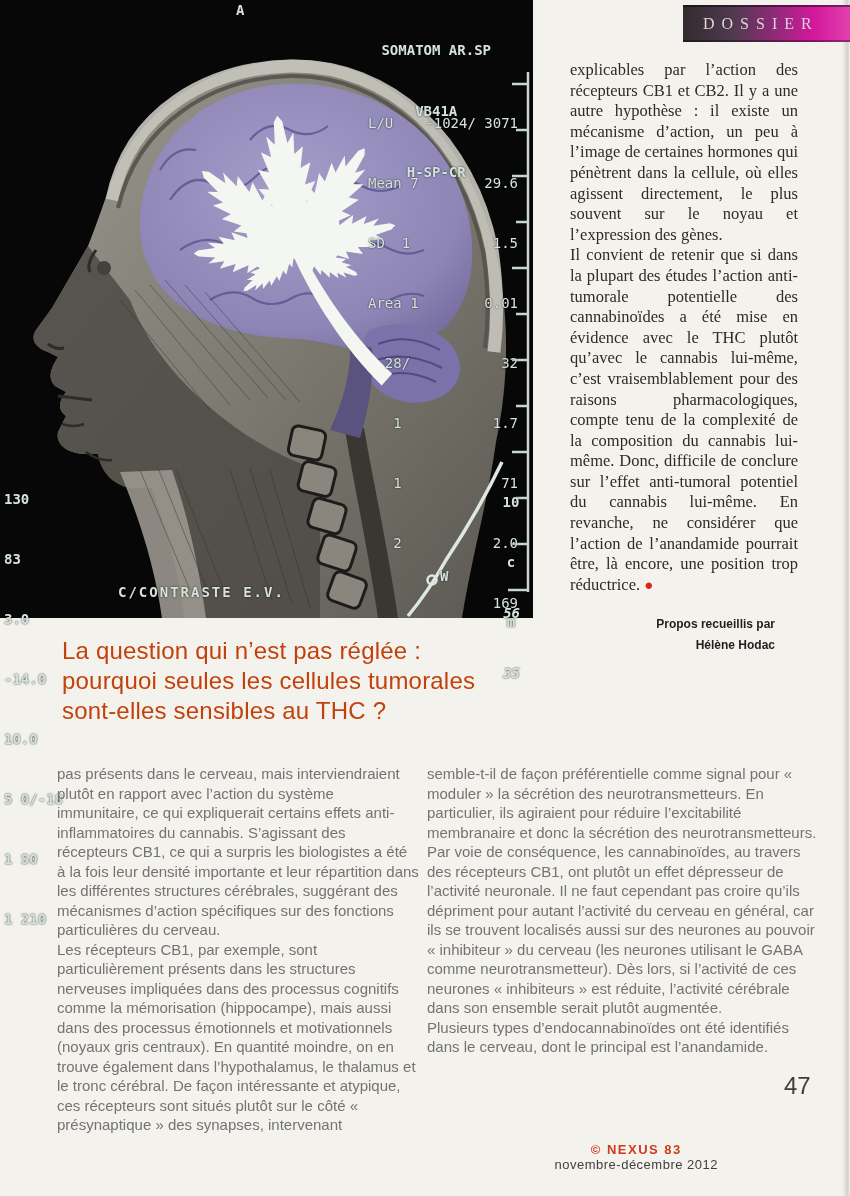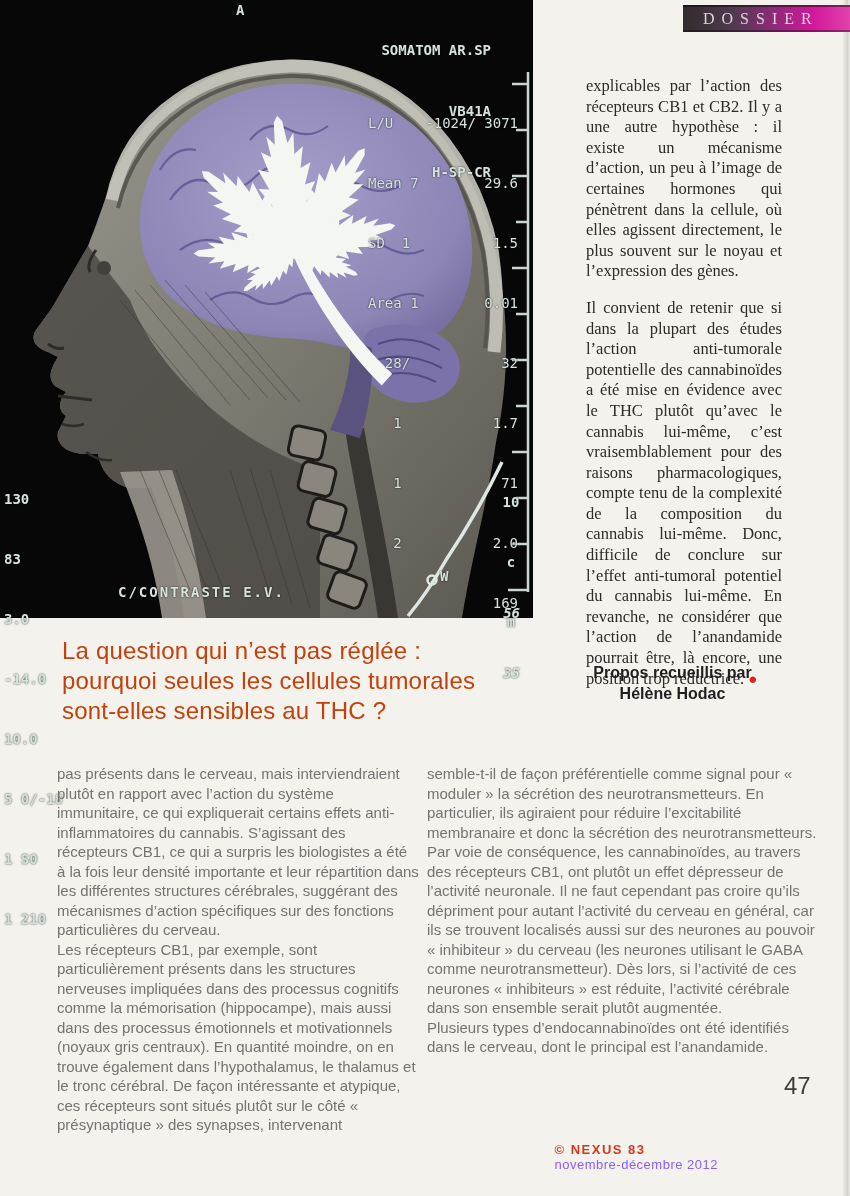--- a/index.html
+++ b/index.html
@@ -7,21 +7,21 @@
   .page{
     position:relative; width:850px; height:1196px; margin:0 auto;
     background:#f4f2ed; overflow:hidden;
   }
   .page-edge{
     position:absolute; right:0; top:0; width:8px; height:100%;
     background:linear-gradient(90deg, rgba(0,0,0,0) 0%, rgba(120,115,108,.25) 70%, rgba(120,115,108,.05) 100%);
   }
   
   .dossier{
-    position:absolute; left:683px; top:5px; width:167px; height:27px;
+    position:absolute; left:683px; top:5px; width:167px; height:37px;
     background:linear-gradient(90deg,#322b2d 0%,#503a50 30%,#8f2a78 55%,#d2189b 78%,#e241ad 100%);
     box-shadow: inset 0 2px 0 rgba(0,0,0,.45), inset 0 -2px 0 rgba(0,0,0,.35);
     display:flex; align-items:center;
   }
   .dossier span{
     color:#ddd5d9; font-family:"Liberation Serif", serif;
     font-size:16px; letter-spacing:7px; padding-left:20px;
   }
   
   .scan{
@@ -29,60 +29,60 @@
     background:#070707; border-bottom:3px solid #dad7d0;
   }
   .scan svg{ position:absolute; left:0; top:0; }
   .scan .ovl{
     position:absolute; color:#d5e3dd;
     font-family:"DejaVu Sans Mono", monospace; font-size:14px; line-height:20px;
     white-space:pre; text-shadow:0 0 2px rgba(0,0,0,.8);
   }
   .ovl-a{ left:236px; top:0px; font-size:19px; font-weight:bold; }
   .ovl-topleft{ left:2px; top:32px; font-size:15px; font-weight:bold; }
-  .ovl-topright{ right:42px; top:0px; text-align:right; font-size:15px; font-weight:bold; line-height:15px;}
+  .ovl-topright{ right:42px; top:0px; text-align:center; font-size:15px; font-weight:bold; line-height:15px;}
   .ovl-topright div{ margin-bottom:1px; }
   .ovl-midright{ left:368px; top:73px; width:150px; font-size:14px; line-height:19.5px;}
   .ovl-midright .row{ display:flex; justify-content:space-between; }
   .ovl-bottomleft{ left:4px; top:449px; font-size:15px; font-weight:bold; line-height:17.5px; }
   .ovl-contrast{ left:118px; top:582px; font-size:15px; font-weight:bold; letter-spacing:2px;text-align:center; }
   .ovl-w{ left:440px; top:566px; font-weight:bold; }
   .ovl-wvals{ left:490px; top:563px; text-align:right; width:30px; font-weight:bold; line-height:18px;font-style:italic;}
   .ovl-scale{ left:500px; top:452px; font-weight:bold; line-height:15px; text-align:center; width:22px;}
   
   .pullquote{
     position:absolute; left:62px; top:636px; width:440px;
     color:#c2410c; font-size:24px; line-height:30px; letter-spacing:0.2px;
   }
   
   .rightcol{
     position:absolute; left:570px; top:60px; width:228px;
     font-family:"Liberation Serif", serif; font-size:16.5px; line-height:20.6px;
     color:#2c2b29; text-align:justify;
   }
-  .rightcol p{ margin:16px; }
+  .rightcol p{ margin:0; }
   .end-dot{ color:#e02318; font-size:15px; }
   .byline{
-    position:absolute; left:570px; top:662px; width:205px;
-    font-weight:bold; font-size:16px; line-height:21px; text-align:center; color:#1f1f1f;
+    position:absolute; left:570px; top:614px; width:205px;
+    font-weight:bold; font-size:12px; line-height:21px; text-align:right; color:#1f1f1f;
   }
   
   .bottomcol{
     position:absolute; top:764px;
     font-size:15px; line-height:19.5px; color:#737373;
   }
   .bottomcol p{ margin:0; }
   .bcol-left{ left:57px; width:362px; }
   .bcol-right{ left:427px; width:398px; }
   
   .footer{
-    position:absolute; right:132px; top:1142px; text-align:left; line-height:15px;
+    position:absolute; right:132px; top:1142px; text-align:center; line-height:15px;
   }
   .footer .brand{ color:#cf3a1e; font-weight:bold; font-size:13px; letter-spacing:1.5px; }
-  .footer .date{ color:#8b5cf6; font-size:13px; letter-spacing:0.5px; }
+  .footer .date{ color:#404040; font-size:13px; letter-spacing:0.5px; }
   .pagenum{
     position:absolute; left:784px; top:1072px;
     color:#3e3e3e; font-size:24px;
   }
 </style>
 </head>
 <body>
 
 <div class="page">
   <div class="page-edge"></div>

